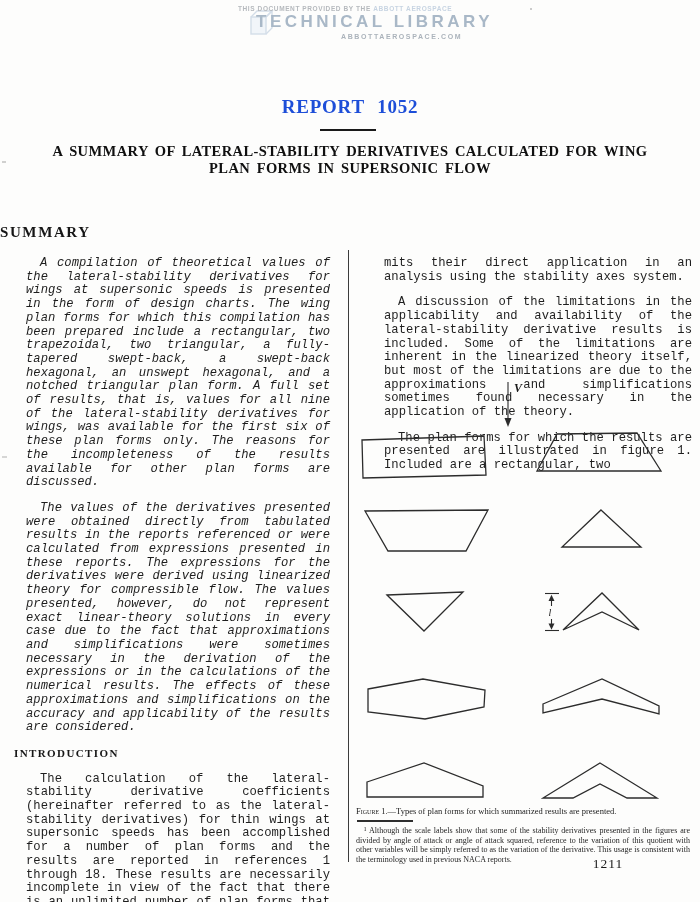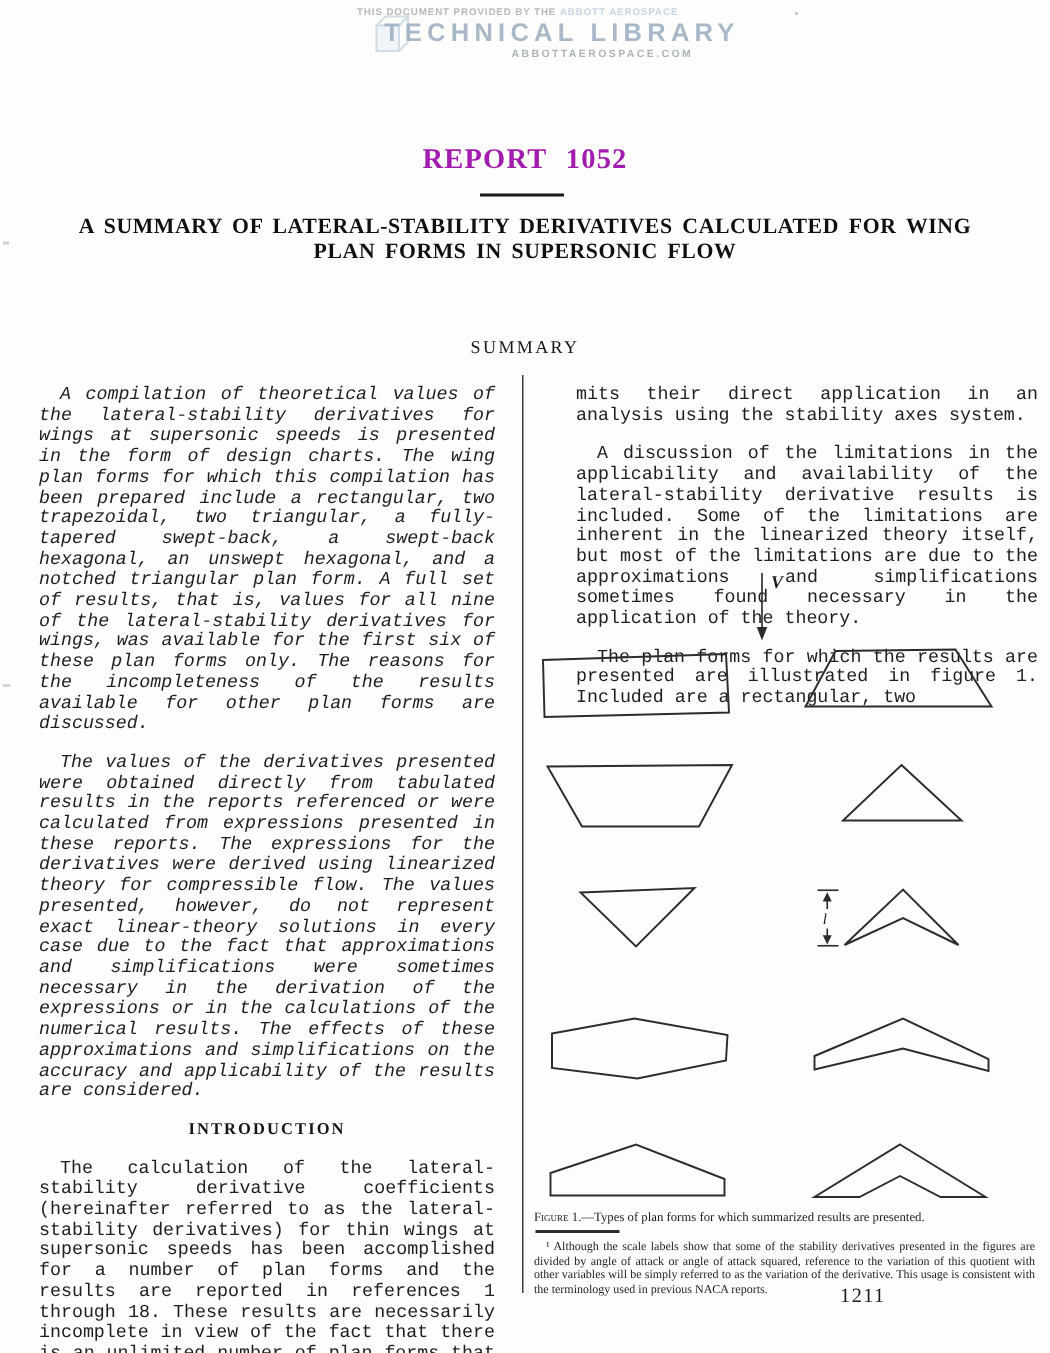--- a/index.html
+++ b/index.html
@@ -14,30 +14,30 @@
   }
   
   .wm{position:absolute;font-family:"Liberation Sans","DejaVu Sans",sans-serif;white-space:nowrap;}
   .wm-line1{top:5px;left:238px;font-size:6.5px;letter-spacing:.6px;color:#b5b9bd;font-weight:bold;}
   .wm-line1 .brand{color:#c7d4e2;}
   .wm-line2{top:12px;left:256px;font-size:17px;letter-spacing:3.5px;color:#a9b8c7;font-weight:bold;}
   .wm-line3{top:33px;left:341px;font-size:7px;letter-spacing:1.6px;color:#abb3bb;font-weight:bold;}
   .wm-cube{position:absolute;top:9px;left:246px;opacity:.75;}
   
   .report-num{position:absolute;top:96px;left:0;width:100%;text-align:center;
-    font-size:19px;font-weight:bold;color:#a21caf;letter-spacing:.8px;word-spacing:7px;}
+    font-size:19px;font-weight:bold;color:#1d4ed8;letter-spacing:.8px;word-spacing:7px;}
   .title-rule{position:absolute;top:129px;left:320px;width:56px;height:2px;background:#1a1a1a;}
   .main-title{position:absolute;top:143px;left:30px;width:640px;text-align:center;
     font-size:14.5px;font-weight:bold;color:#101010;letter-spacing:.4px;word-spacing:2.5px;line-height:17px;}
   .byline{position:absolute;top:181px;left:0;width:100%;text-align:center;font-size:9.5px;font-weight:bold;color:#222;}
   .byline .sc{font-variant:small-caps;letter-spacing:.4px;}
   
-  .summary-head{position:absolute;top:224px;left:0;width:100%;text-align:center;
-    font-size:12px;font-weight:normal;letter-spacing:1.6px;color:#161616;}
-  .intro-head{margin:8px 0 5px 0;text-align:center;font-size:11px;font-weight:bold;letter-spacing:1.4px;color:#161616;text-indent:0;}
+  .summary-head{position:absolute;top:224px;left:0;width:100%;
+    font-size:15px;font-weight:bold;letter-spacing:1.6px;color:#161616;}
+  .intro-head{margin:8px 0 5px 0;font-size:11px;font-weight:bold;letter-spacing:1.4px;color:#161616;text-indent:0;}
   
   .col{position:absolute;top:245px;font-size:12.2px;line-height:13.7px;text-align:justify;}
   .col p{margin:12px;text-indent:14px;font-family:Liberation Mono, monospace;}
   .col p.noindent{text-indent:0;}
   .col-left{left:14px;width:328px;}
   .col-left .summary-text{font-style:italic;}
   .col-right{left:372px;width:332px;}
   .divider{position:absolute;left:348px;top:250px;width:1px;height:612px;background:#3c3c3c;}
   
   .fig-svg{position:absolute;left:355px;top:378px;}
@@ -45,21 +45,21 @@
   .figline{fill:none;stroke:#2c2c2c;stroke-width:1.1;}
   .figfill{fill:#2c2c2c;stroke:none;}
   .fig-vlabel{font:italic bold 12px "Liberation Serif",serif;fill:#1a1a1a;}
   .fig-dimlabel{font:italic 10px "Liberation Serif",serif;fill:#1a1a1a;}
   .fig-caption{position:absolute;top:806px;left:356px;width:332px;text-align:left;font-size:8.5px;color:#1c1c1c;}
   .fig-caption .sc{font-variant:small-caps;}
   
   .footnote-rule{position:absolute;top:820px;left:357px;width:56px;height:1.5px;background:#2e2e2e;}
   .footnote{position:absolute;top:826px;left:356px;width:334px;font-size:8px;line-height:9.6px;
     text-align:justify;color:#1f1f1f;text-indent:8px;}
-  .page-num{position:absolute;top:856px;left:560px;width:96px;text-align:left;font-size:13.5px;color:#1a1a1a;letter-spacing:1px;}
+  .page-num{position:absolute;top:856px;left:560px;width:96px;text-align:center;font-size:13.5px;color:#1a1a1a;letter-spacing:1px;}
   
   .speck{position:absolute;background:#9a9a9a;}
 </style>
 </head>
 <body>
 
 <div class="page">
 
   <svg class="wm-cube" width="28" height="30" viewBox="0 0 28 30">
     <g fill="none" stroke="#c6d3e2" stroke-width="1.4">

